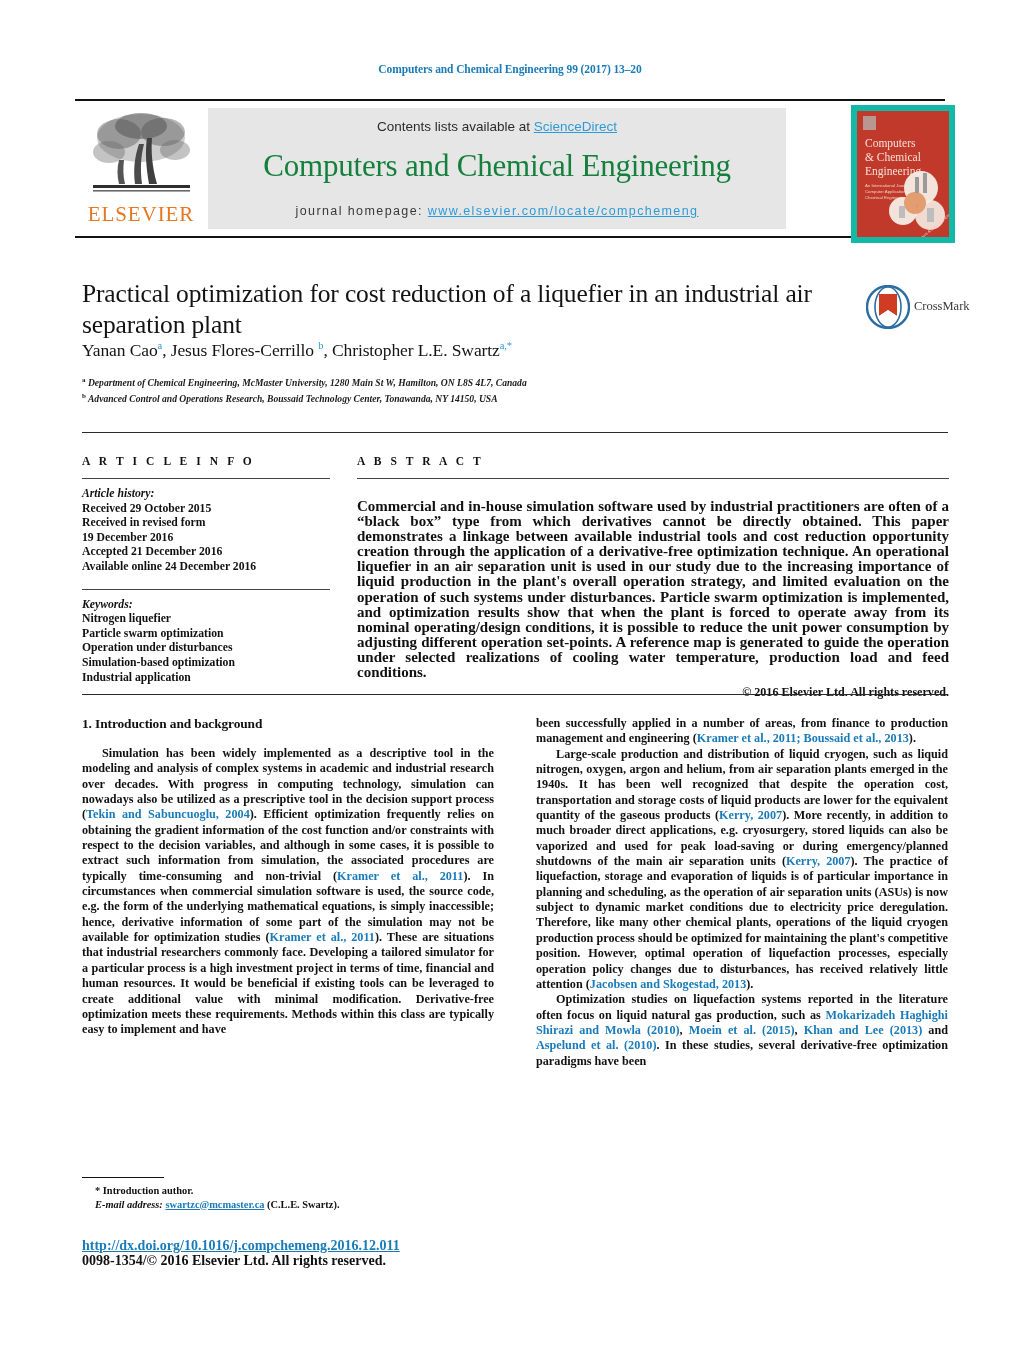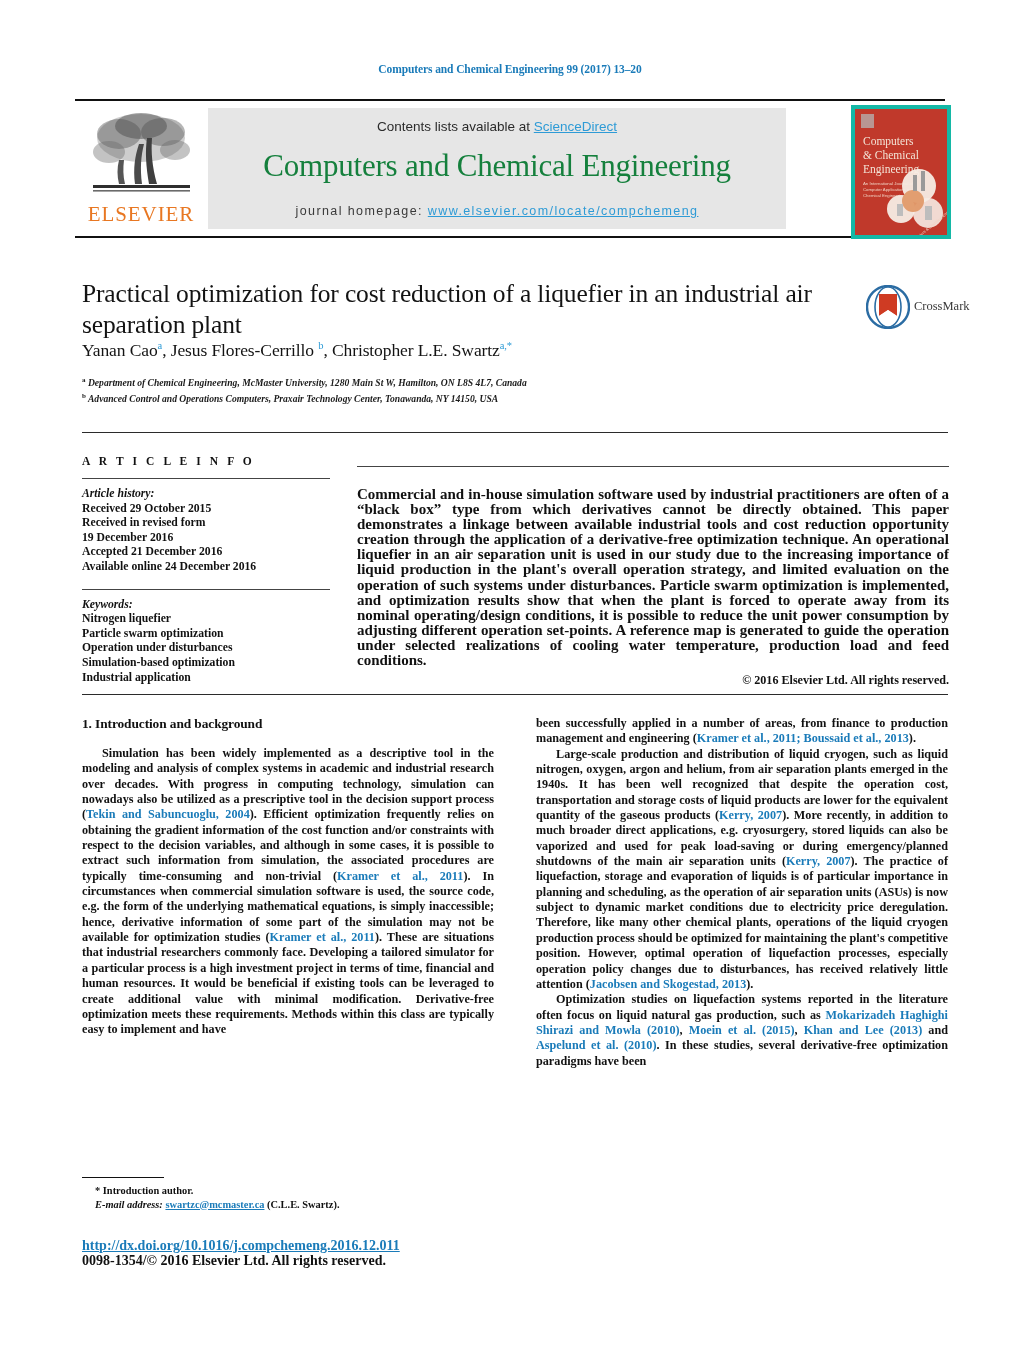--- a/index.html
+++ b/index.html
@@ -119,21 +119,21 @@
   .homepage-url {
     color: #2e9bd6;
   }
   .cover-thumb {
     position: absolute;
     left: 776px;
     top: 4px;
     width: 92px;
     height: 126px;
     background: #14b8a6;
-    border: 4px solid #14b8a6;
+    border: 6px solid #14b8a6;
     overflow: hidden;
   }
 
   
   .title-block {
     position: absolute;
     left: 82px;
     top: 278px;
     width: 770px;
   }
@@ -416,21 +416,21 @@
         </g>
       </svg>
     </div>
   </div>
 
   <div class="title-block">
     <h1 class="paper-title">Practical optimization for cost reduction of a liquefier in an industrial air separation plant</h1>
     <div class="authors">Yanan Cao<sup>a</sup>, Jesus Flores-Cerrillo <sup>b</sup>, Christopher L.E. Swartz<sup>a,*</sup></div>
     <div class="affiliations">
       <div><sup>a</sup> <span>Department of Chemical Engineering, McMaster University, 1280 Main St W, Hamilton, ON L8S 4L7, Canada</span></div>
-      <div><sup>b</sup> <span>Advanced Control and Operations Computers, Praxair Technology Center, Tonawanda, NY 14150, USA</span></div>
+      <div><sup>b</sup> <span>Advanced Control and Operations Research, Boussaid Technology Center, Tonawanda, NY 14150, USA</span></div>
     </div>
   </div>
 
   <div class="crossmark">
     <div class="cm-badge">
       <svg width="44" height="44" viewBox="0 0 44 44">
         <circle cx="22" cy="22" r="21" fill="#ffffff" stroke="#2b6ca3" stroke-width="2.4"></circle>
         <ellipse cx="22" cy="22" rx="13" ry="20" fill="#ffffff" stroke="#2b6ca3" stroke-width="1.6"></ellipse>
         <path d="M13 9 L31 9 L31 31 L22 25 L13 31 Z" fill="#cf3b23"></path>
         <path d="M22 25 L13 31 L13 35 L22 29 L31 35 L31 31 Z" fill="#ffffff"></path>
@@ -457,20 +457,21 @@
       <div class="it">Keywords:</div>
       <div>Nitrogen liquefier</div>
       <div>Particle swarm optimization</div>
       <div>Operation under disturbances</div>
       <div>Simulation-based optimization</div>
       <div>Industrial application</div>
     </div>
   </div>
 
   <div class="abs-col">
+    <div class="sec-head">A B S T R A C T</div>
     <div class="thin-rule"></div>
     <div class="abstract-body">Commercial and in-house simulation software used by industrial practitioners are often of a “black box” type from which derivatives cannot be directly obtained. This paper demonstrates a linkage between available industrial tools and cost reduction opportunity creation through the application of a derivative-free optimization technique. An operational liquefier in an air separation unit is used in our study due to the increasing importance of liquid production in the plant's overall operation strategy, and limited evaluation on the operation of such systems under disturbances. Particle swarm optimization is implemented, and optimization results show that when the plant is forced to operate away from its nominal operating/design conditions, it is possible to reduce the unit power consumption by adjusting different operation set-points. A reference map is generated to guide the operation under selected realizations of cooling water temperature, production load and feed conditions.</div>
     <div class="copyright">© 2016 Elsevier Ltd. All rights reserved.</div>
   </div>
 
   <div class="rule-bottom"></div>
 
   <div class="body-wrap">
     <div class="col-left">
       <h2 class="body-head">1.  Introduction and background</h2>

